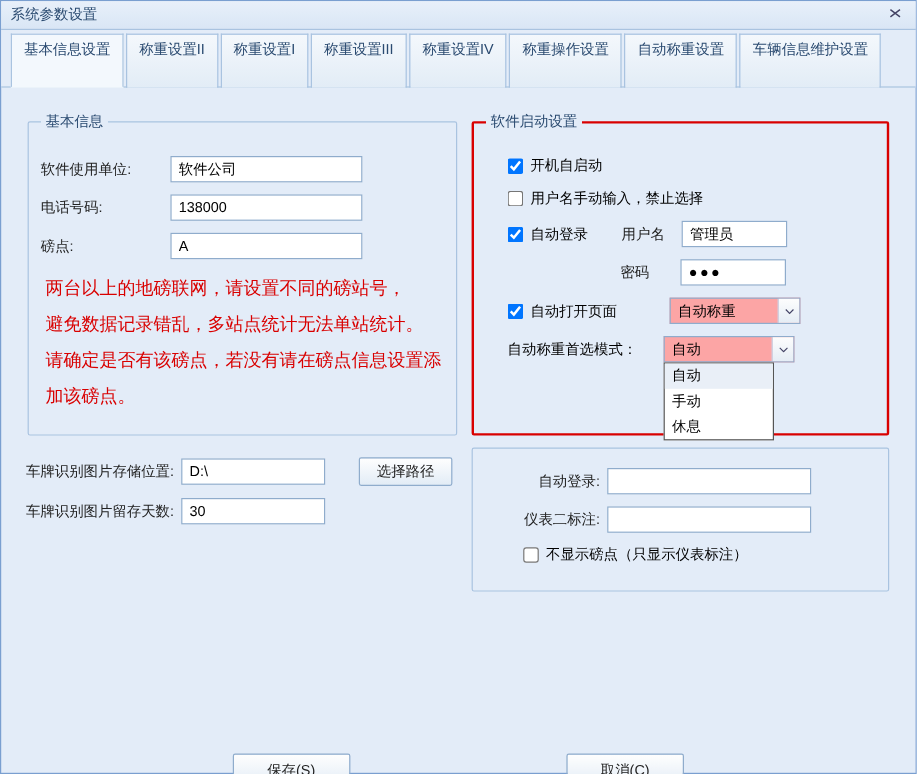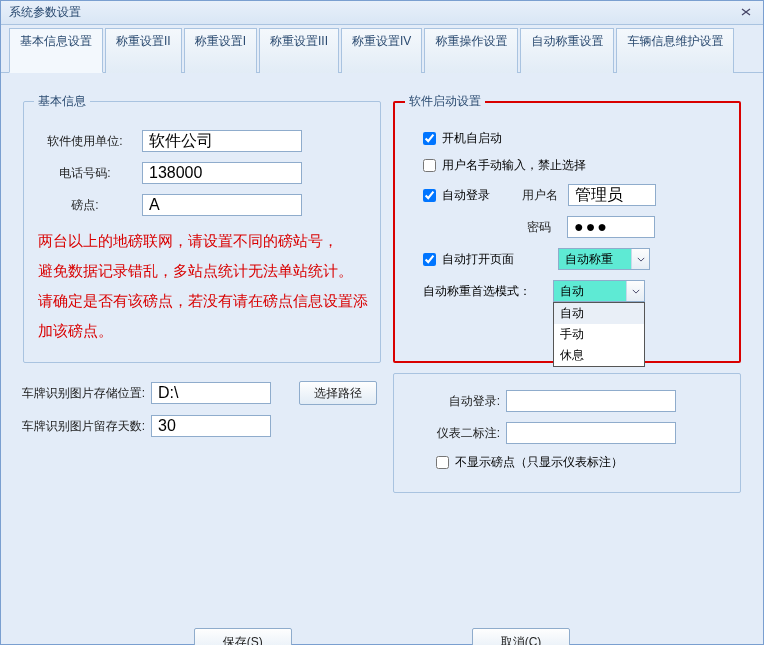--- a/index.html
+++ b/index.html
@@ -73,29 +73,29 @@
     padding: 10px 10px 14px 10px;
   }
   fieldset.group legend {
     color: #2a4a70;
     padding: 0 4px;
     font-size: 12px;
   }
   .highlight { border: 2px solid #d90000 !important; }
 
   .row { display: flex; align-items: center; margin-bottom: 10px; }
-  .row .label { text-align: center; color: #222; }
+  .row .label { text-align: left; color: #222; }
   .row .label.w130 { width: 102px; margin-right: 6px; }
   .row .label.w60 { width: 50px; margin-right: 6px; }
 
   input.text {
     height: 22px;
     border: 1px solid #8faccc;
     padding: 2px 6px;
-    font-size: 16px;
+    font-size: 12px;
     background: #fff;
   }
   input.text.w160 { width: 160px; }
   input.text.w120 { width: 120px; }
   input.text.w88  { width: 88px; }
 
   .btn {
     height: 24px;
     padding: 0 14px;
     border: 1px solid #8faccc;
@@ -109,26 +109,26 @@
   }
   .btn.big { padding: 10px 28px; height: 28px; }
 
   .warning { color: #d90000; line-height: 2.0; font-size: 15px; }
 
   .cbx { margin: 0 6px 0 0; vertical-align: middle; }
 
   .dropdown {
     height: 22px;
     border: 1px solid #8faccc;
-    background: #5eead4;
+    background: #fca5a5;
     display: inline-flex;
     align-items: center;
     justify-content: space-between;
     padding: 0 0 0 6px;
-    width: 92px;
+    width: 109px;
     position: relative;
   }
   .dropdown .val { flex: 1; }
   .dropdown .arrow {
     width: 18px;
     height: 20px;
     background: linear-gradient(#fdfdfd, #e5edf5);
     border-left: 1px solid #c8d8ea;
     display: flex;
     align-items: center;

